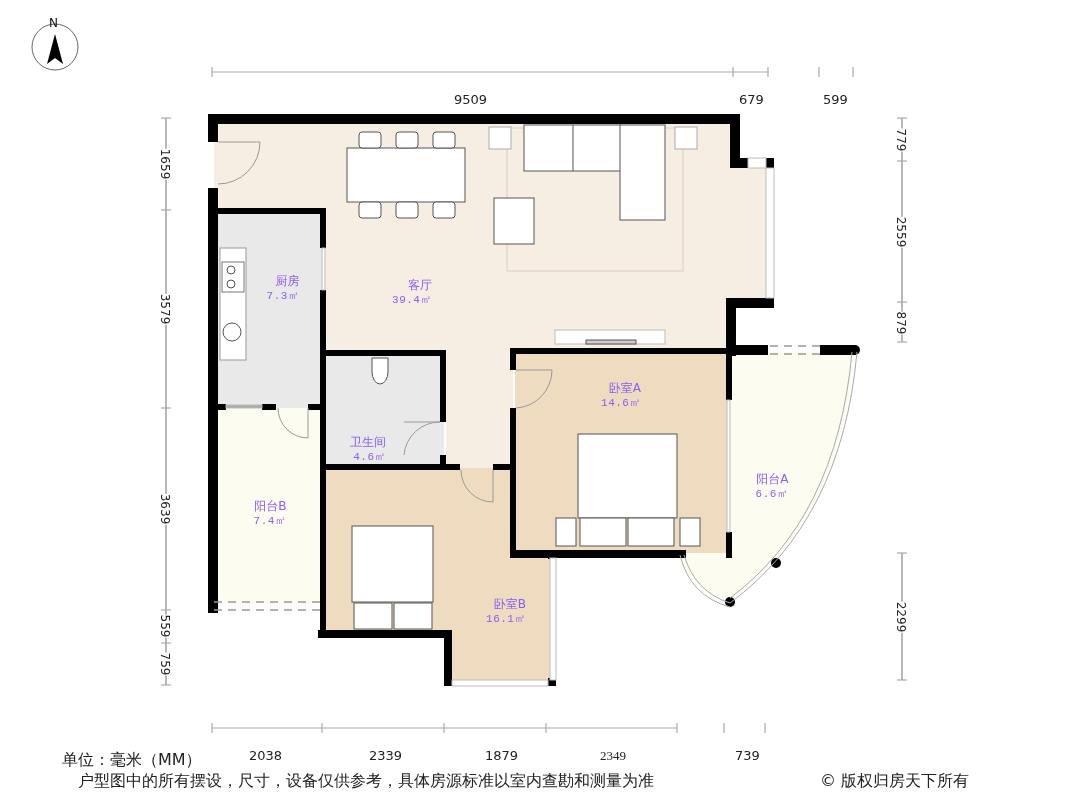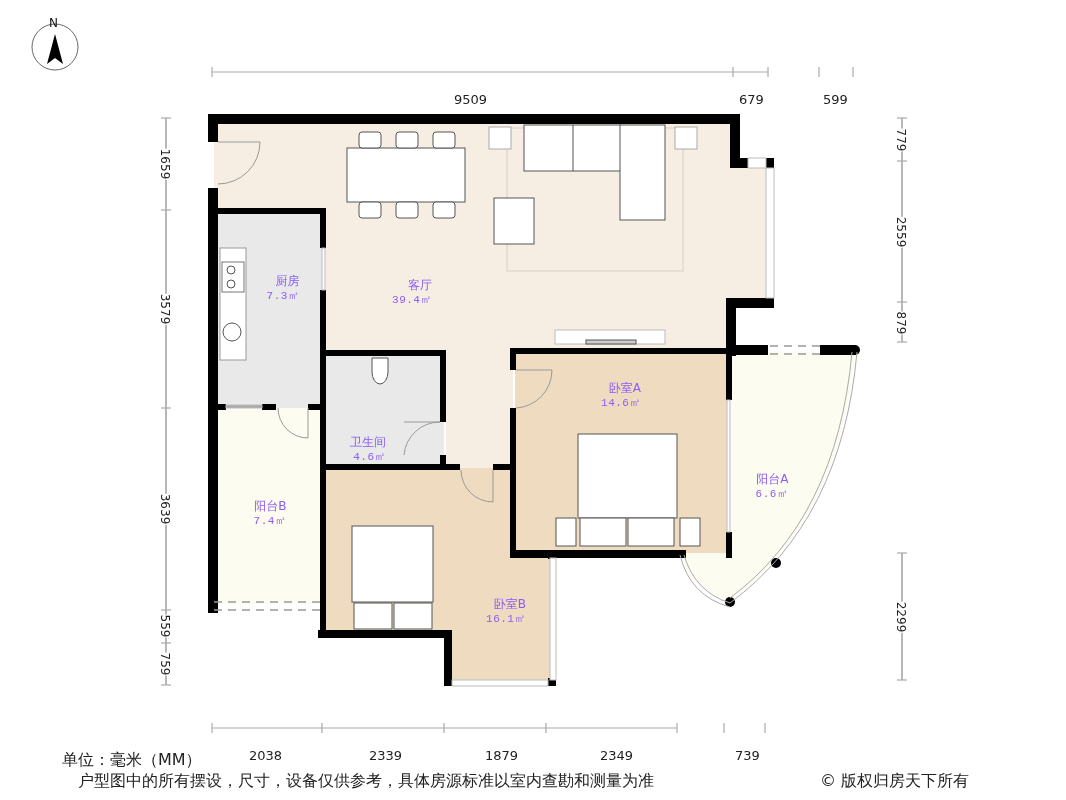--- a/index.html
+++ b/index.html
@@ -201,21 +201,21 @@
   <div class="area">7.4㎡</div>
 </div>
 
 <div class="dim" style="left:452px;top:65px;">9509</div>
 <div class="dim" style="left:737px;top:65px;text-align:right;">679</div>
 <div class="dim" style="left:821px;top:65px;">599</div>
 
 <div class="dim" style="left:247px;top:721px;">2038</div>
 <div class="dim" style="left:367px;top:721px;">2339</div>
 <div class="dim" style="left:483px;top:721px;">1879</div>
-<div class="dim" style="left:598px;top:721px;">2349</div>
+<div class="dim" style="left:598px;top:721px;font-family:Liberation Serif, serif;">2349</div>
 <div class="dim" style="left:733px;top:721px;">739</div>
 
 <div class="dimv" style="left:150px;top:157px;">1659</div>
 <div class="dimv" style="left:150px;top:302px;">3579</div>
 <div class="dimv" style="left:150px;top:502px;">3639</div>
 <div class="dimv" style="left:154px;top:619px;">559</div>
 <div class="dimv" style="left:154px;top:657px;">759</div>
 
 <div class="dimv" style="left:890px;top:133px;">779</div>
 <div class="dimv" style="left:886px;top:225px;">2559</div>

